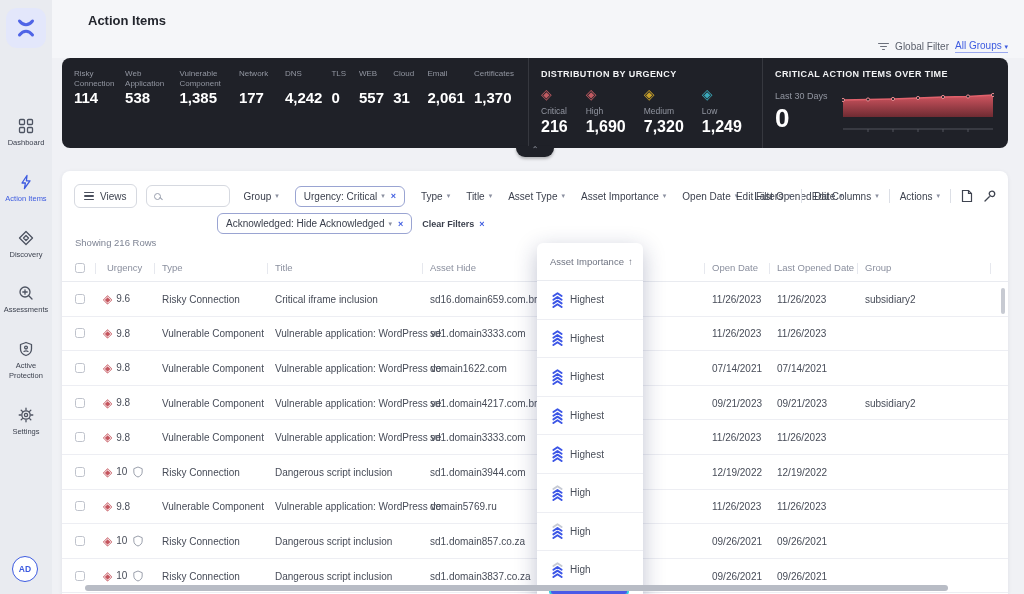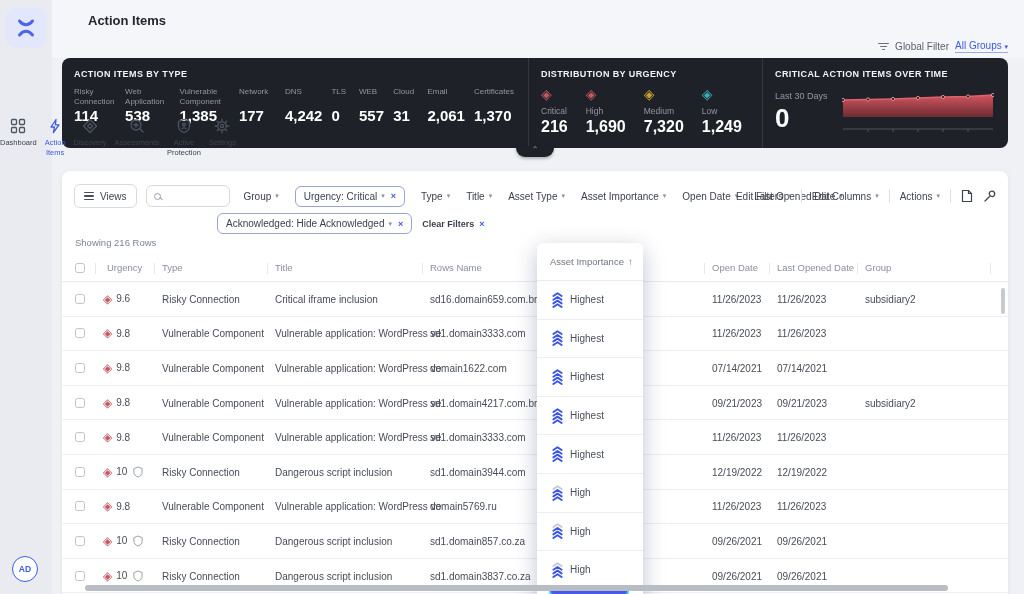--- a/index.html
+++ b/index.html
@@ -4,21 +4,21 @@
 <style>
   * { margin:0; padding:0; box-sizing:border-box; }
   html,body { width:1024px; height:594px; overflow:hidden;
     font-family:"Liberation Sans", sans-serif; background:#f0f1f5; color:#40454f; }
   .stage { position:relative; width:1024px; height:594px; }
 
   
   .sidebar { position:absolute; left:0; top:0; width:52px; height:594px; background:#e9ebf0; z-index:10; }
   .logo-tile { position:absolute; left:6px; top:8px; width:40px; height:40px; border-radius:11px;
     background:#e3e7fb; display:flex; align-items:center; justify-content:center; }
-  .nav { position:absolute; top:118px; left:0; width:52px; display:flex; flex-direction:row; gap:8px; }
+  .nav { position:absolute; top:118px; left:0; width:52px; display:flex; flex-direction:column; gap:26px; }
   .nav-item { display:flex; flex-direction:column; align-items:center; gap:4px; color:#4d5361; cursor:pointer; }
   .nav-item .lbl { font-size:7.5px; text-align:center; line-height:1.3; color:#3e4350; }
   .nav-item.active, .nav-item.active .lbl { color:#3d5be0; }
   .nav-item svg { display:block; }
   .avatar { position:absolute; left:12px; bottom:12px; width:26px; height:26px; border-radius:50%;
     border:1.5px solid #3d5be0; color:#3d5be0; font-size:8.5px; font-weight:bold;
     display:flex; align-items:center; justify-content:center; background:#fff; }
 
   
   .topbar { position:absolute; left:52px; right:0; top:0; height:58px; background:#f5f6f9; }
@@ -189,21 +189,20 @@
           <i></i>
           <i></i>
         </span>
       <span class="gf">Global Filter</span>
       <span class="grp"><span>All Groups</span> <span class="chev">▾</span></span>
     </div>
   </div>
 
   <div class="darkbar">
     <div class="dsec sec-type">
-      <div class="dtitle">ACTION ITEMS BY TYPE</div>
       <div class="type-row">
         <div class="tstat" style="width:50px">
             <span class="lbl">Risky Connection</span>
             <span class="val">114</span>
           </div>
         <div class="tstat" style="width:54px">
             <span class="lbl">Web Application</span>
             <span class="val">538</span>
           </div>
         <div class="tstat" style="width:60px">
@@ -405,21 +404,21 @@
         <i class="tick" style="left:205px"></i>
       <i class="tick" style="left:360px"></i>
         <i class="tick" style="left:642px"></i>
         <i class="tick" style="left:707px"></i>
       <i class="tick" style="left:795px"></i>
         <i class="tick" style="left:928px"></i>
       <span class="cb" style="top:7px;transform:none"></span>
       <span style="left:45px">Urgency</span>
       <span style="left:100px">Type</span>
       <span style="left:213px">Title</span>
-      <span style="left:368px">Rows Name</span>
+      <span style="left:368px">Asset Hide</span>
       <span style="left:650px">Open Date</span>
       <span style="left:715px">Last Opened Date</span>
       <span style="left:803px">Group</span>
     </div>
 
     <div class="tbody">
 
       <div class="trow">
         <span class="cb"></span>
         <span class="c-urg">

